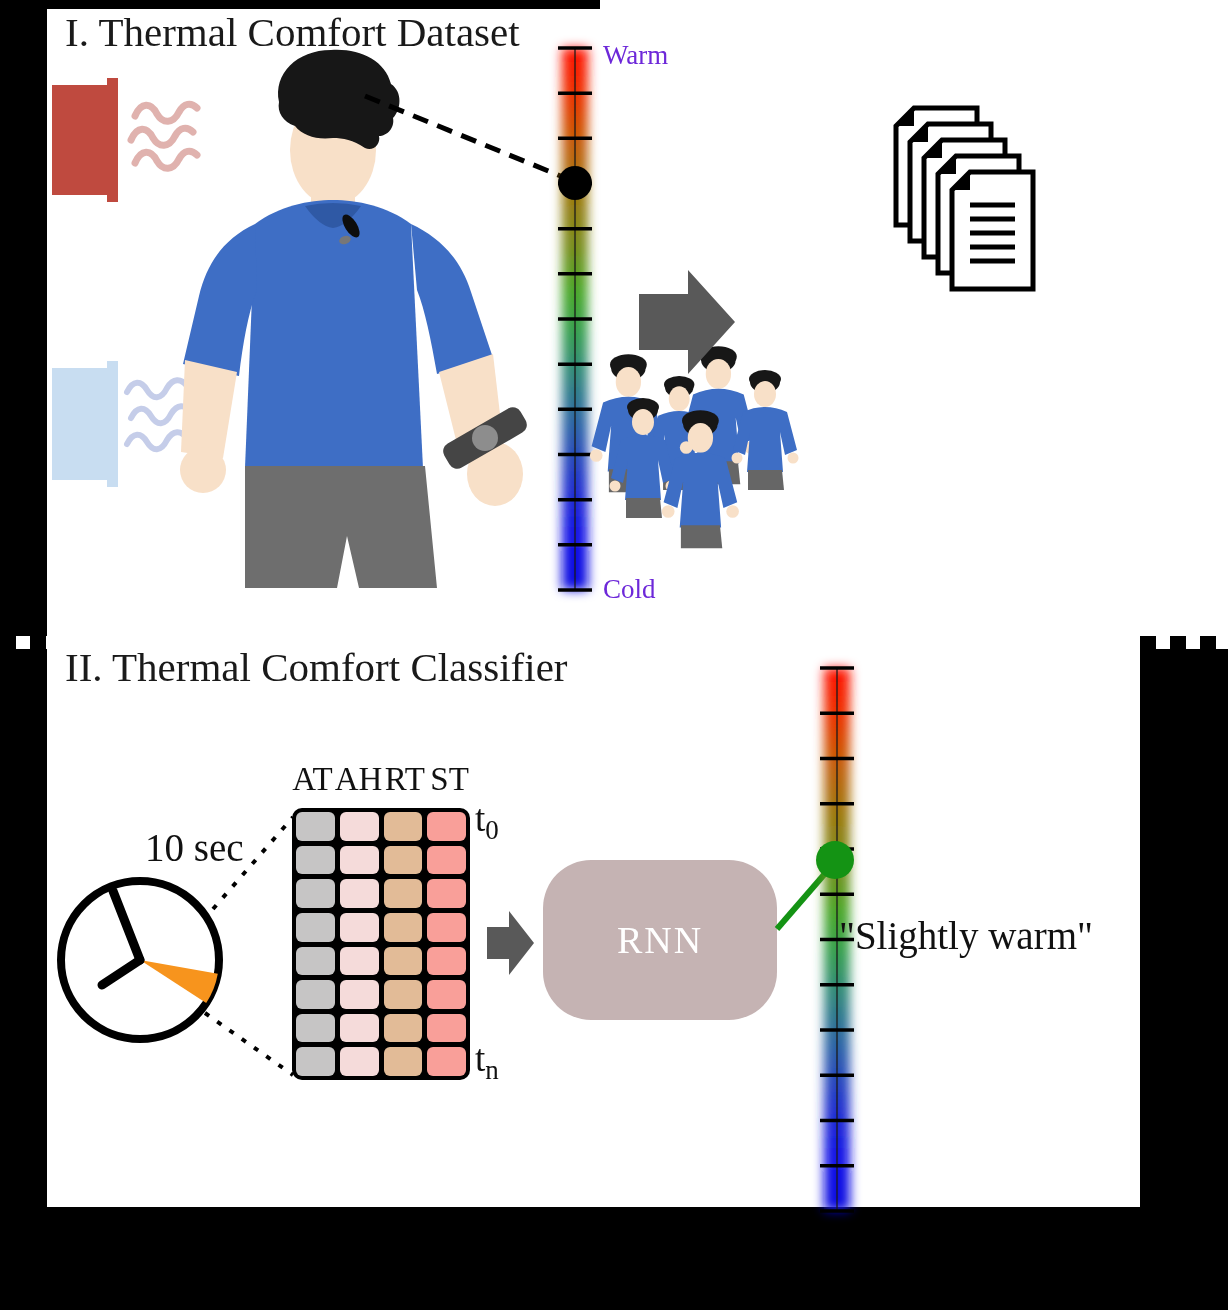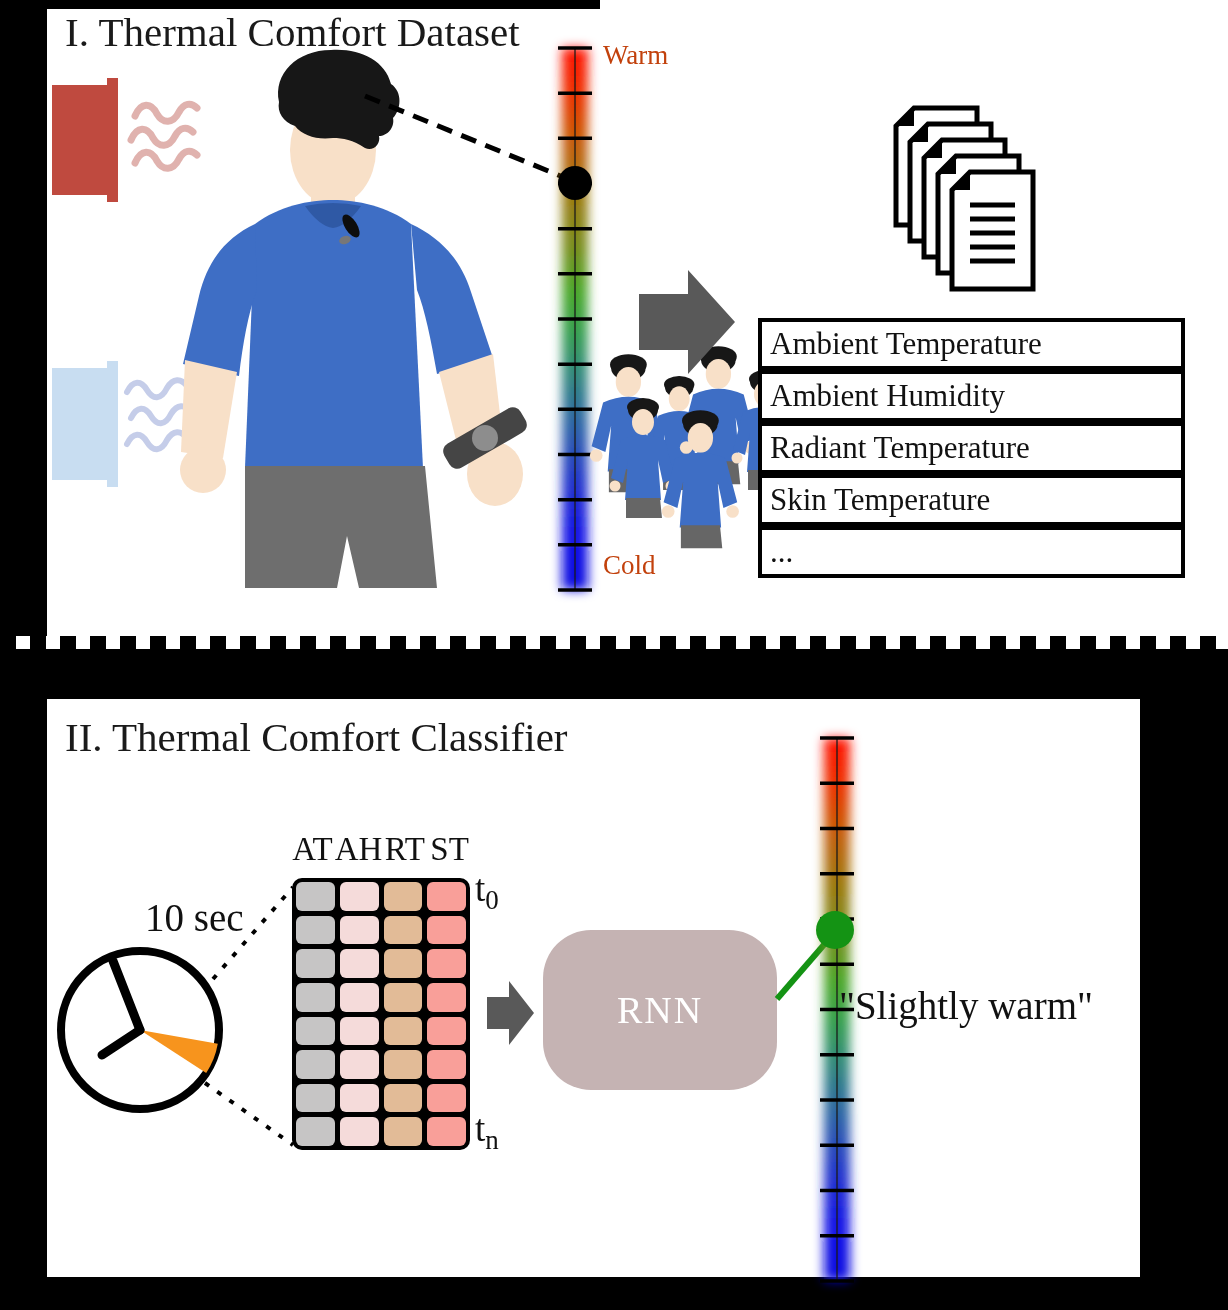--- a/index.html
+++ b/index.html
@@ -1,26 +1,26 @@
 <!DOCTYPE html>
 <html><head>
 <meta charset="utf-8">
 <style>
   html,body{margin:0;padding:0;background:#000;}
   #canvas{position:relative;width:1228px;height:1310px;background:#000;overflow:hidden;
           font-family:Liberation Serif, serif;color:#111;}
   .panel{position:absolute;background:#fff;}
   #panel1{left:47px;top:0;width:1181px;height:636px;}
-  #panel2{left:47px;top:699px;width:1093px;height:578px;}
+  #panel2{left:47px;top:629px;width:1093px;height:578px;}
   #top-strip{position:absolute;left:0;top:0;width:600px;height:9px;background:#000;}
   #divider-dashes{position:absolute;left:0;top:636px;width:1228px;height:13px;
      background:repeating-linear-gradient(90deg,#000 0 16px,#fff 16px 30px);}
   .scene{position:absolute;left:0;top:0;}
   .ptitle{position:absolute;left:18px;top:8px;font-size:41px;color:#1a1a1a;white-space:nowrap;}
-  .slabel{position:absolute;font-size:27px;color:#c2410c;white-space:nowrap;}
+  .slabel{position:absolute;font-size:27px;color:#6d28d9;white-space:nowrap;}
   
   #feature-table{position:absolute;left:711px;top:318px;border-collapse:separate;border-spacing:0;}
   #feature-table td{width:411px;height:44px;border:4px solid #000;background:#fff;
      font-size:31px;padding:0 0 0 8px;line-height:44px;white-space:nowrap;}
   
   #matrix-header{position:absolute;left:243px;top:132px;width:182px;display:flex;}
   #matrix-header span{flex:1;text-align:center;font-size:33px;}
   #feature-matrix{position:absolute;left:245px;top:179px;width:178px;height:272px;
      background:#000;border-radius:10px;padding:4px;box-sizing:border-box;
      display:grid;grid-template-columns:repeat(4,1fr);gap:5px;}
@@ -174,41 +174,22 @@
             <line x1="18" y1="61" x2="63" y2="61"></line>
               <line x1="18" y1="75" x2="63" y2="75"></line>
             <line x1="18" y1="89" x2="63" y2="89"></line>
           </g>
         </g>
       </g>
     </svg>
 
     <div class="ptitle">I. Thermal Comfort Dataset</div>
     <div class="slabel" style="left:556px;top:40px">Warm</div>
-    <div class="slabel" style="left:556px;top:550px">Cold</div>
-
-    <table id="feature-table">
-      <tbody>
-          <tr>
-            <td>Ambient Temperature</td>
-          </tr>
-      <tr>
-            <td>Ambient Humidity</td>
-          </tr>
-      <tr>
-            <td>Radiant Temperature</td>
-          </tr>
-      <tr>
-            <td>Skin Temperature</td>
-          </tr>
-      <tr>
-            <td>...</td>
-          </tr>
-    </tbody>
-      </table>
+    <div class="slabel" style="left:556px;top:574px">Cold</div>
+
   </div>
 
   <div id="top-strip"></div>
   <div id="divider-dashes"></div>
 
   <div id="panel2" class="panel">
     <svg class="scene" width="1093" height="626" viewBox="0 0 1093 626">
 
       <g>
         <circle cx="93" cy="331" r="79" fill="#fff" stroke="#000" stroke-width="8"></circle>

